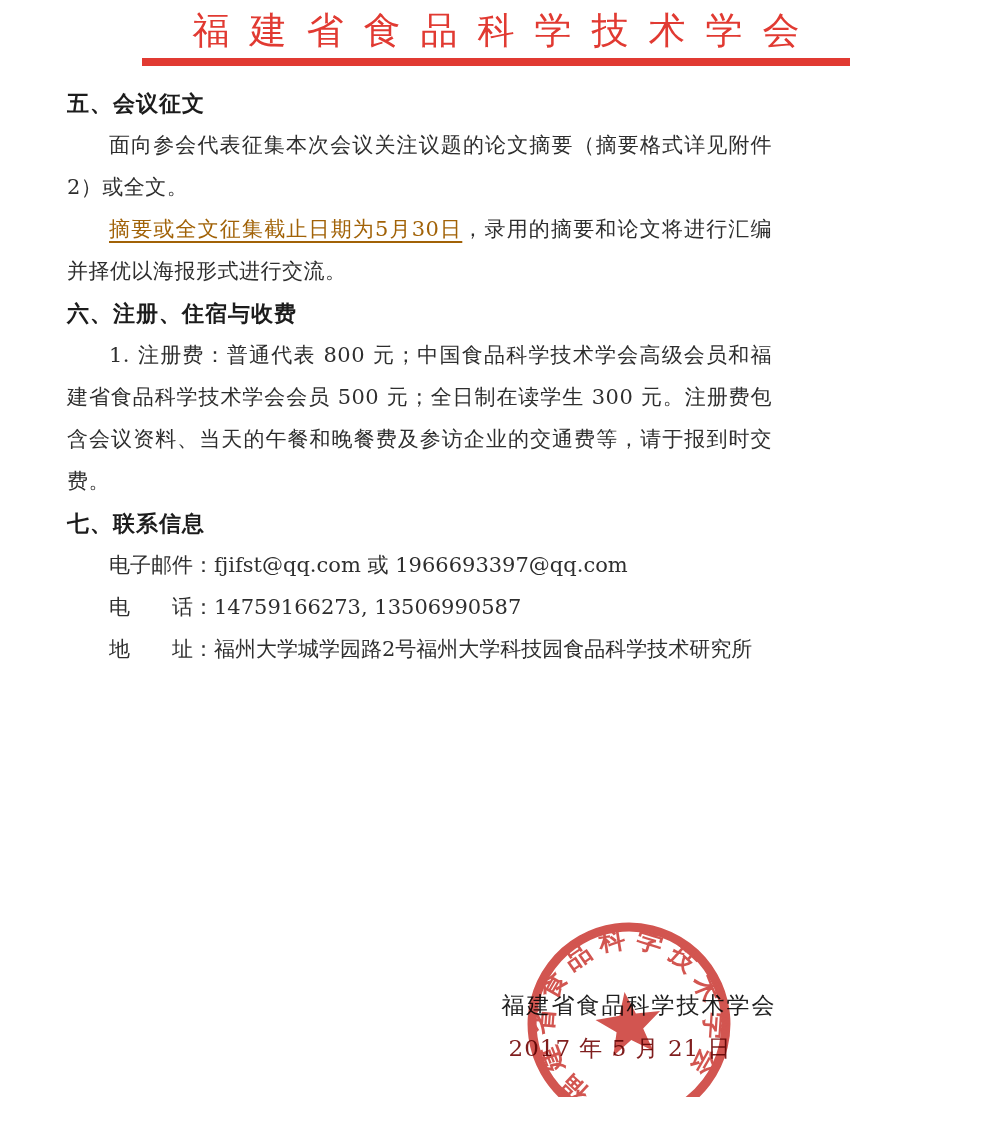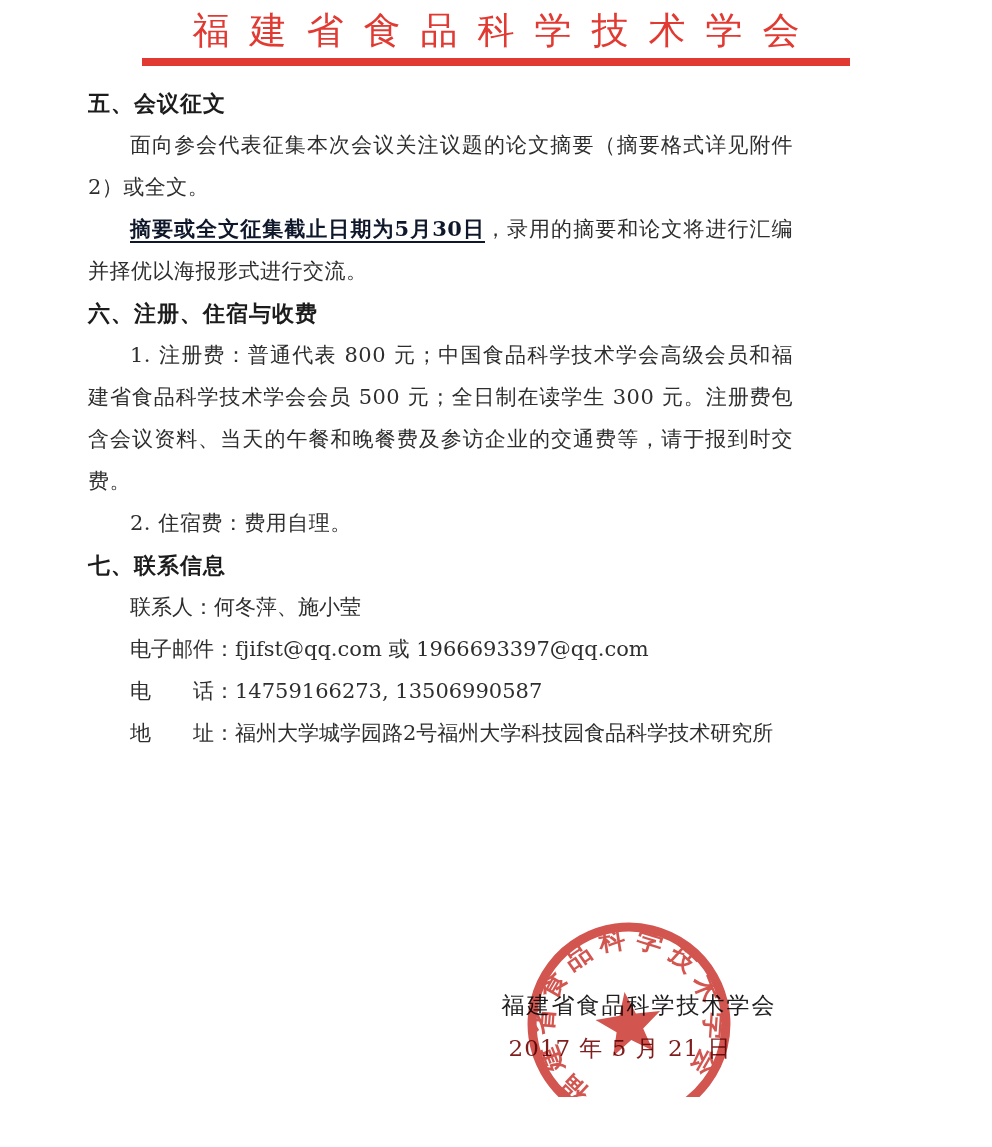--- a/index.html
+++ b/index.html
@@ -31,21 +31,21 @@
     white-space: nowrap;
   }
   .letterhead-rule {
     margin-top: 6px;
     height: 8px;
     background: #e13a32;
   }
 
   
   .doc-body {
-    margin-left: 88px;
+    margin-left: 67px;
     width: 705px;
     padding-top: 16px;
     color: #2e2e2e;
     font-size: 21px;
     line-height: 42px;
   }
   .doc-body h2 {
     font-size: 22px;
     line-height: 42px;
     font-weight: bold;
@@ -55,24 +55,24 @@
   .para {
     text-align: justify;
     text-indent: 2em;
     letter-spacing: 0.5px;
   }
   .contact {
     text-indent: 2em;
     text-align: left;
   }
   .bold-underline {
-    font-weight: bold;
+    font-weight: normal;
     text-decoration: underline;
     text-underline-offset: 5px;
-    color: #0f172a;
+    color: #a16207;
   }
 
   
   .signature-org {
     position: absolute;
     left: 496px;
     top: 990px;
     width: 286px;
     text-align: center;
     font-size: 23px;
@@ -120,25 +120,23 @@
     <h2>五、会议征文</h2>
 
     <p class="para">面向参会代表征集本次会议关注议题的论文摘要（摘要格式详见附件2）或全文。</p>
 
     <p class="para"><span class="bold-underline">摘要或全文征集截止日期为5月30日</span><span>，录用的摘要和论文将进行汇编并择优以海报形式进行交流。</span></p>
 
     <h2>六、注册、住宿与收费</h2>
 
     <p class="para">1. 注册费：普通代表 800 元；中国食品科学技术学会高级会员和福建省食品科学技术学会会员 500 元；全日制在读学生 300 元。注册费包含会议资料、当天的午餐和晚餐费及参访企业的交通费等，请于报到时交费。</p>
 
-    <p class="para">2. 住宿费：费用自理。</p>
 
     <h2>七、联系信息</h2>
 
-    <p class="contact">联系人：何冬萍、施小莹</p>
     <p class="contact">电子邮件：fjifst@qq.com 或 1966693397@qq.com</p>
     <p class="contact">电　　话：14759166273, 13506990587</p>
     <p class="contact">地　　址：福州大学城学园路2号福州大学科技园食品科学技术研究所</p>
 
   </main>
 
   <div class="signature-org">福建省食品科学技术学会</div>
 
   <div class="signature-date">2017 年 5 月 21 日</div>
 

